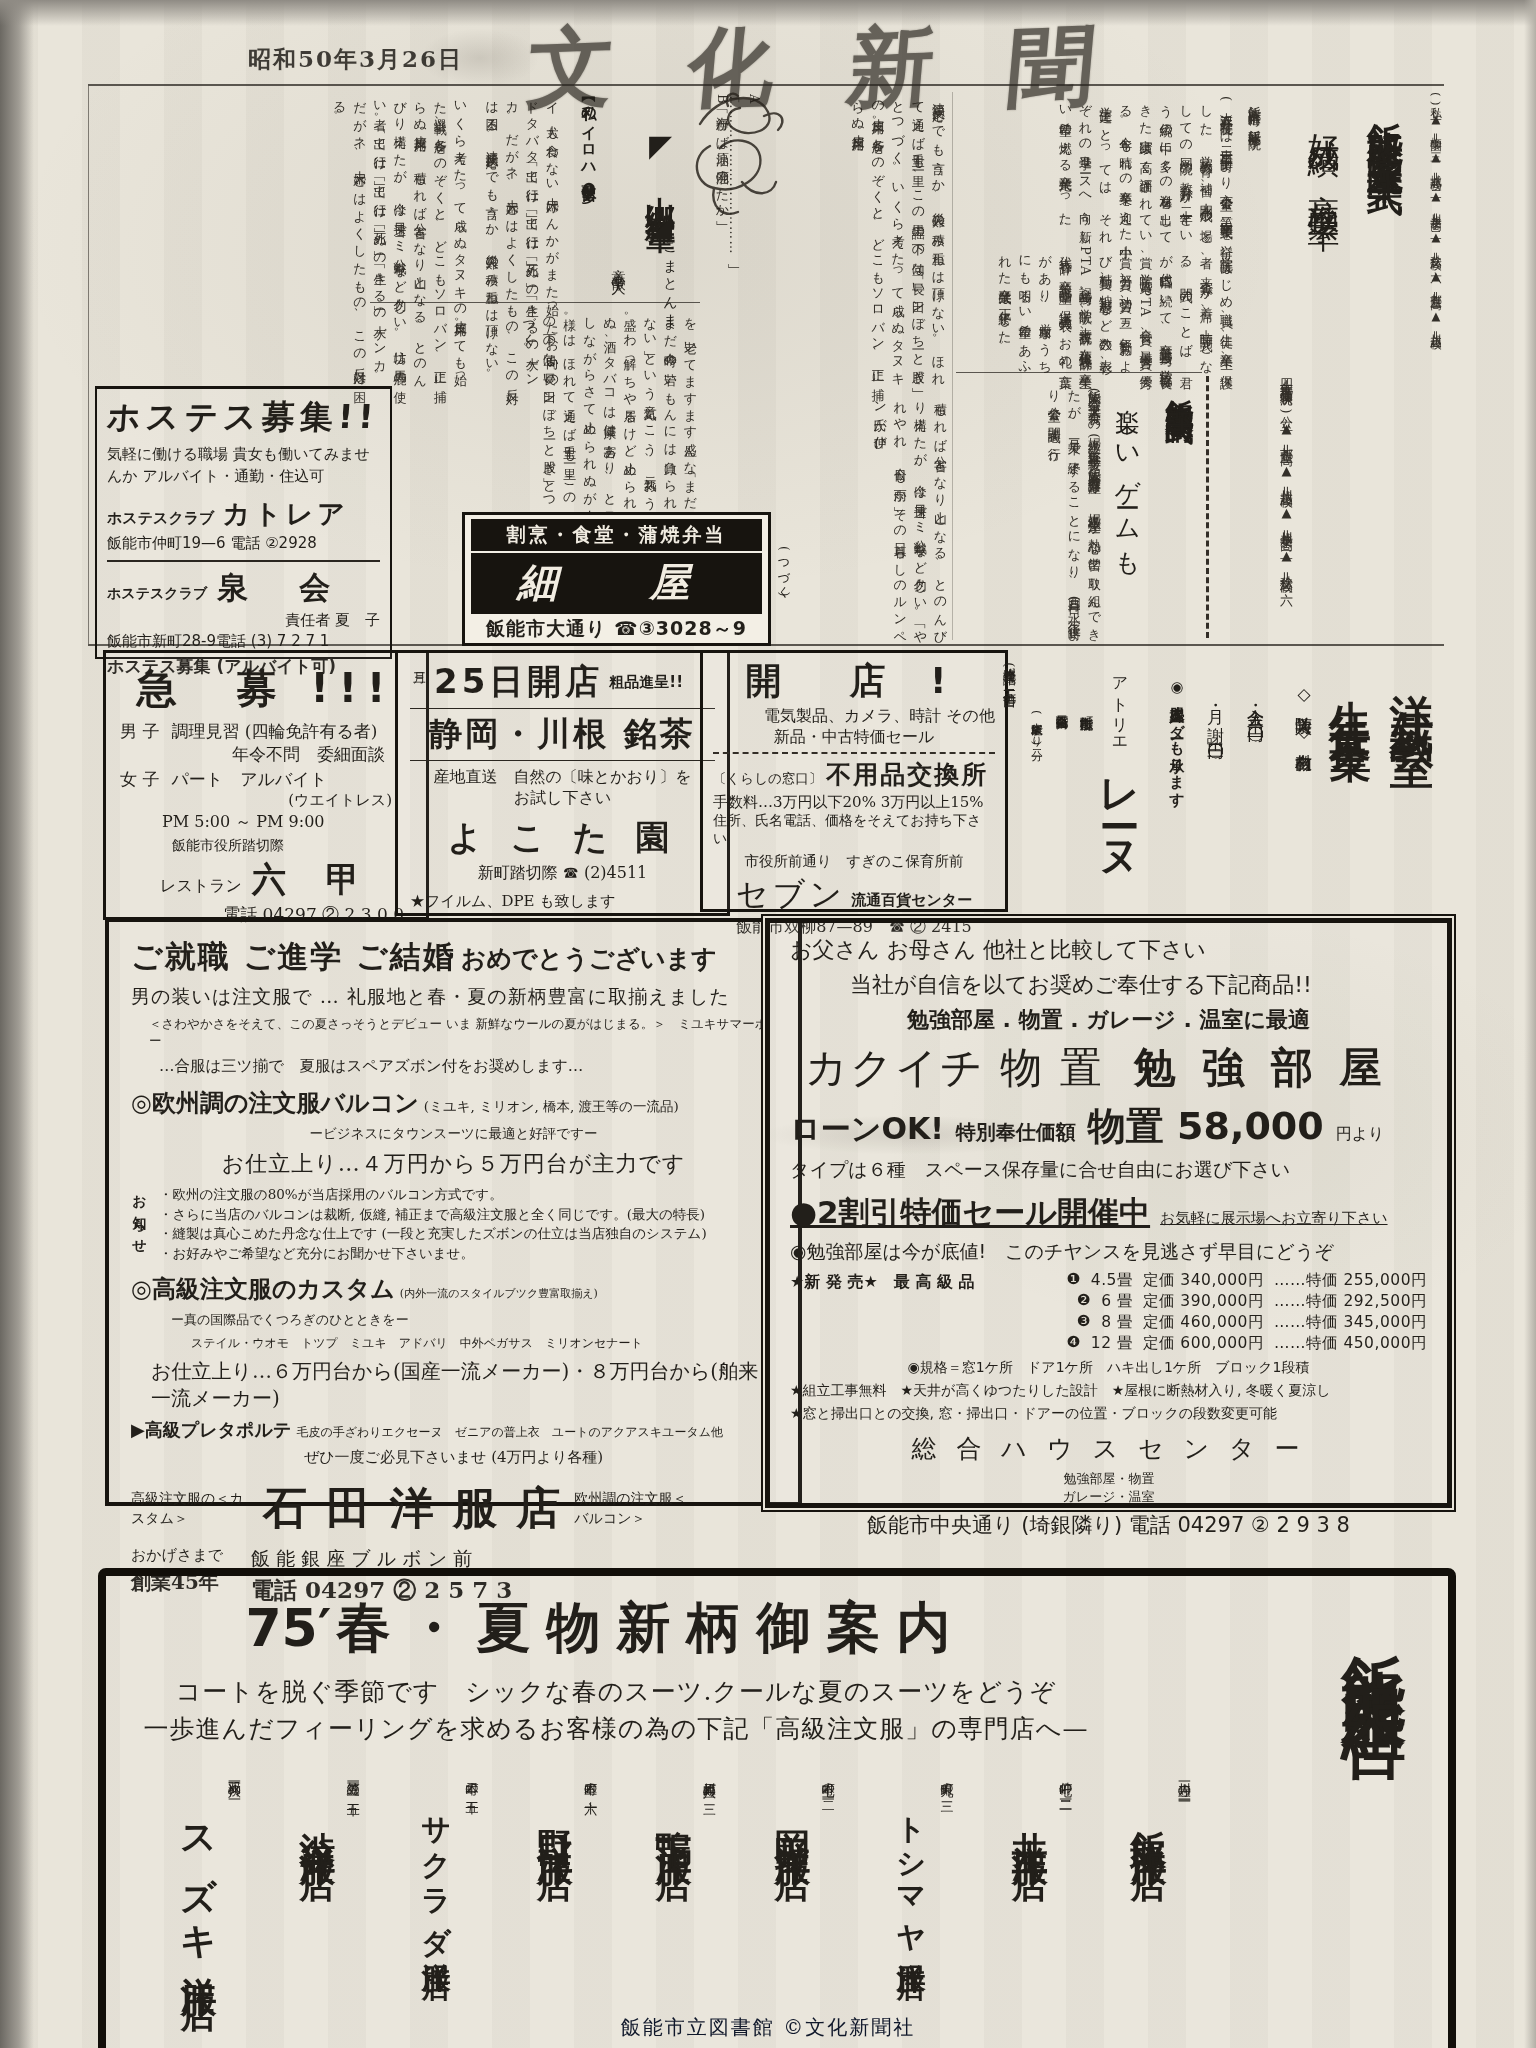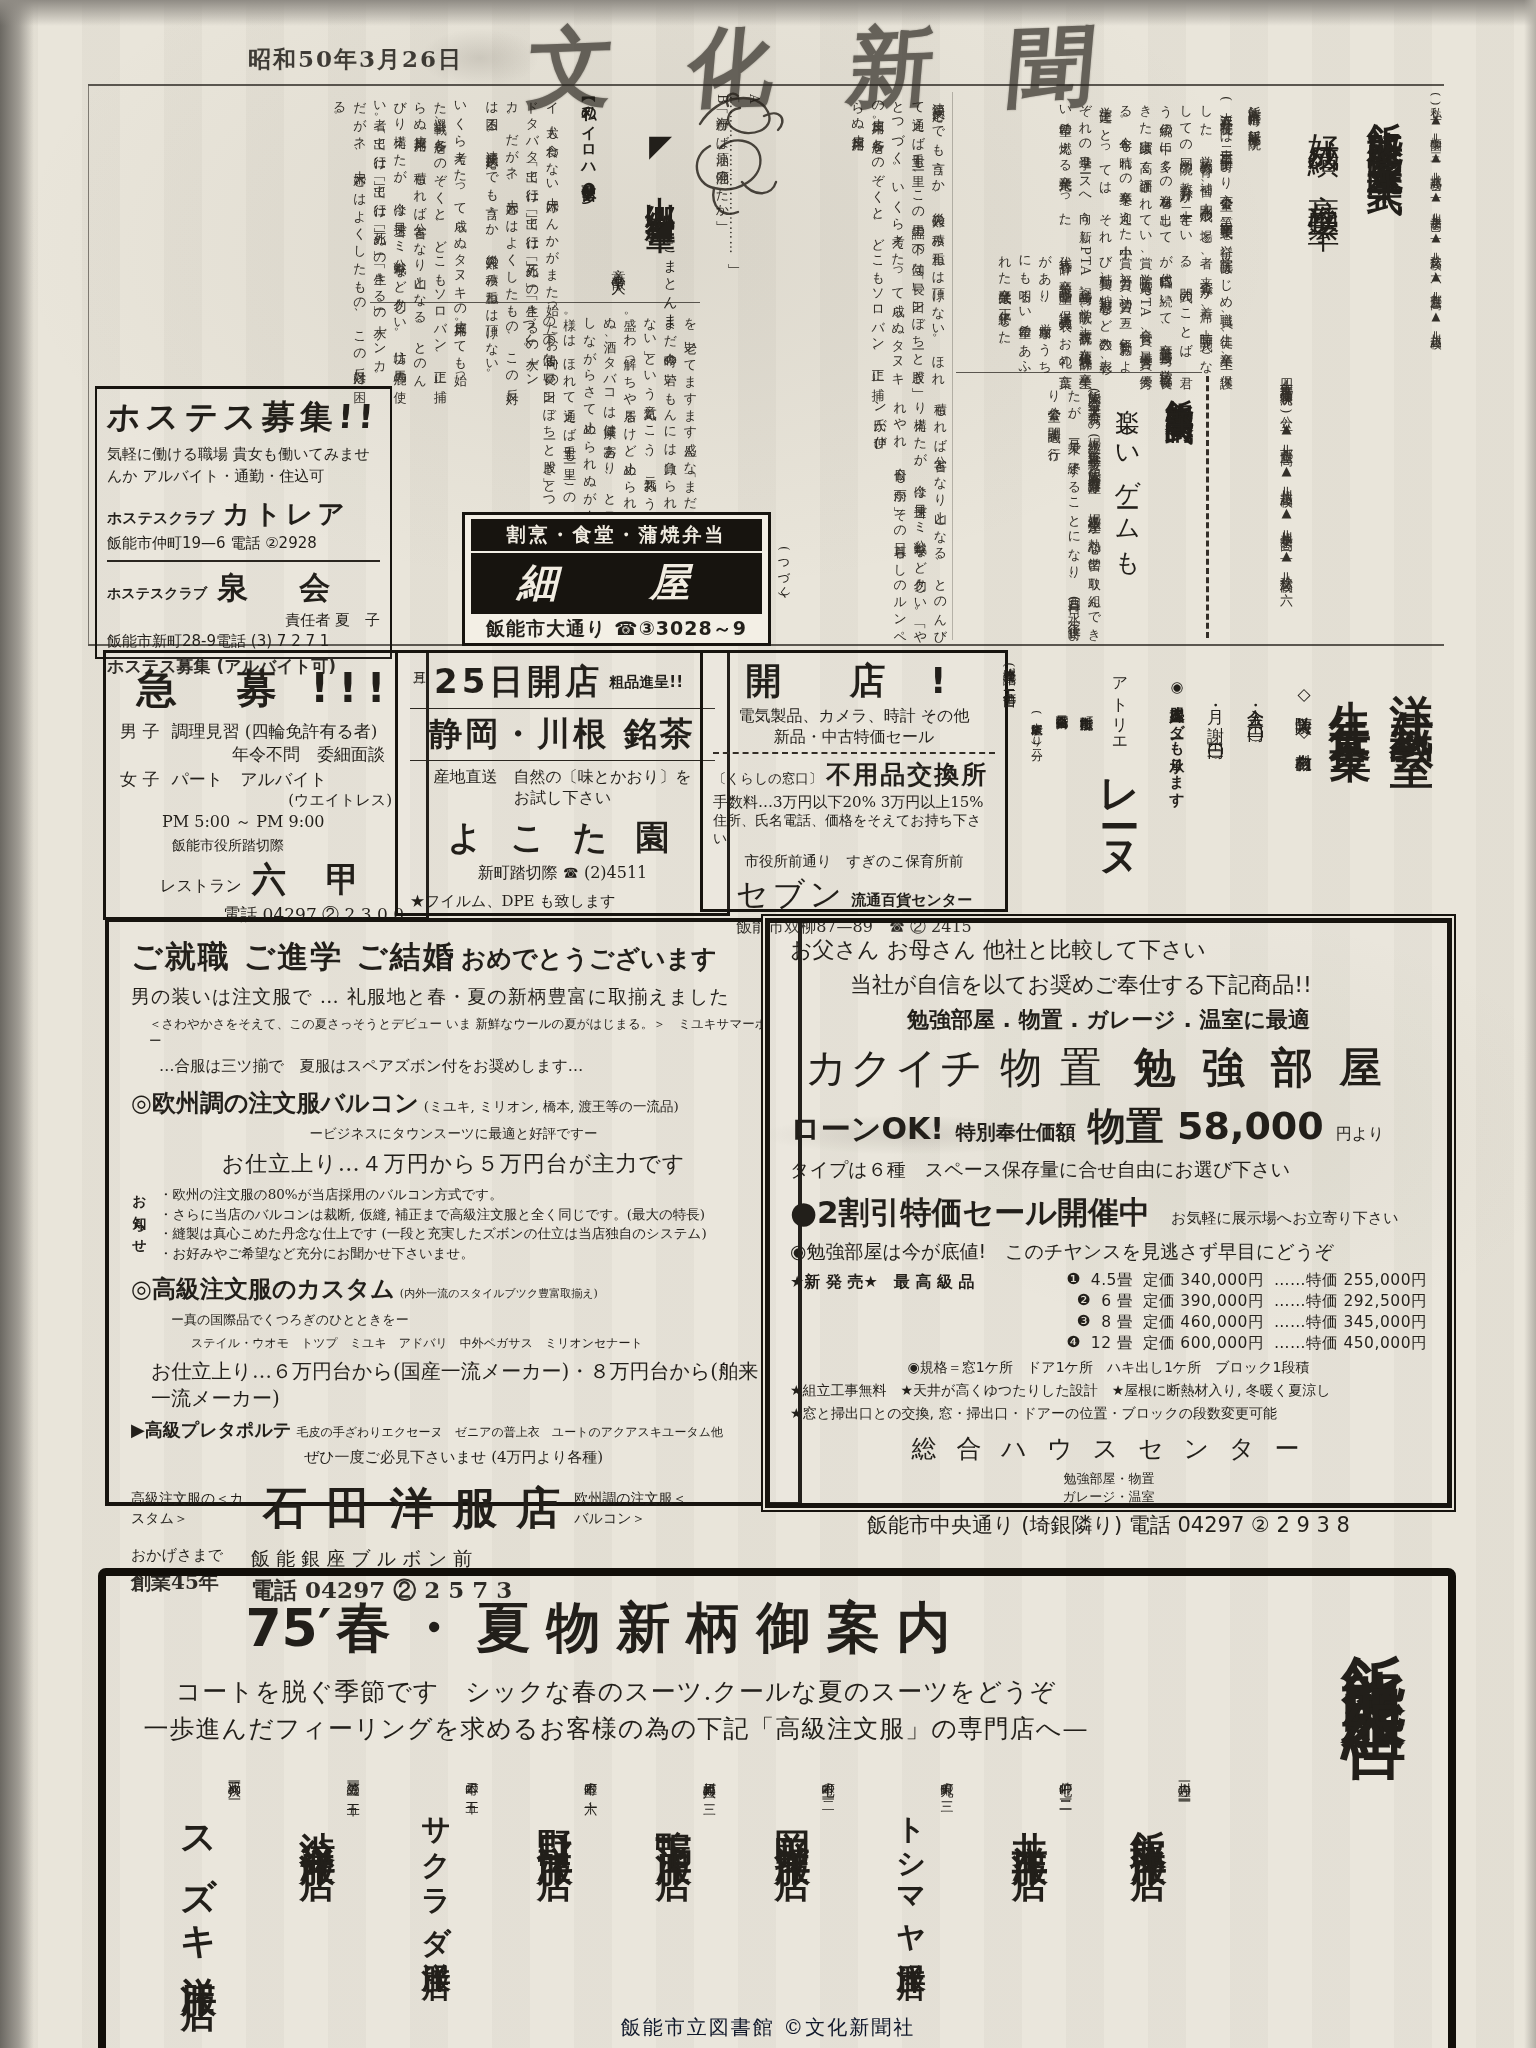--- a/index.html
+++ b/index.html
@@ -161,21 +161,21 @@
   <div style="border-top:1.5px solid #2a2620;margin:3px 0 6px;"></div>
   <div class="center" style="font-size:16px;">産地直送　自然の〔味とかおり〕を</div>
   <div class="center" style="font-size:16px;">お試し下さい</div>
   <div class="center" style="font-size:34px;font-weight:bold;letter-spacing:8px;margin-top:6px;">よ こ た 園</div>
   <div class="center" style="font-size:16px;margin-top:2px;">新町踏切際 ☎ (2)4511</div>
   <div style="font-size:15px;margin-top:8px;">★フイルム、DPE も致します</div>
 </div>
 
 <div class="box" style="left:700px;top:650px;width:282px;height:248px;padding:4px 10px;">
   <div class="center gothic" style="font-size:36px;font-weight:bold;letter-spacing:16px;">開　店 !</div>
-  <div class="center" style="font-size:16px;">電気製品、カメラ、時計 その他</div>
+  <div class="center" style="font-size:16px;text-align:right;">電気製品、カメラ、時計 その他</div>
   <div class="center" style="font-size:16px;">新品・中古特価セール</div>
   <div style="border-top:2px dashed #332e27;margin:4px 0;"></div>
   <div style="display:flex;align-items:baseline;gap:4px;">
     <span style="font-size:13.5px;">〔くらしの窓口〕</span>
     <span class="gothic" style="font-size:25px;font-weight:bold;letter-spacing:2px;">不用品交換所</span>
   </div>
   <div style="font-size:15px;margin-top:2px;">手数料…3万円以下20% 3万円以上15%</div>
   <div style="font-size:14px;">住所、氏名電話、価格をそえてお持ち下さい</div>
   <div class="center" style="font-size:14.5px;margin-top:4px;">市役所前通り　すぎのこ保育所前</div>
   <div class="center" style="margin-top:2px;">
@@ -262,21 +262,21 @@
     <span style="font-size:42px;font-weight:normal;letter-spacing:2px;margin-left:15px;">カクイチ 物 置</span>
     <span style="font-size:42px;font-weight:bold;letter-spacing:6px;">勉 強 部 屋</span>
   </div>
   <div style="display:flex;align-items:baseline;gap:12px;">
     <span style="font-size:30px;font-weight:bold;">ローンOK!</span>
     <span style="font-size:20px;font-weight:bold;">特別奉仕価額</span>
     <span style="font-size:38px;font-weight:bold;">物置 58,000</span>
     <span style="font-size:16px;">円より</span>
   </div>
   <div style="font-size:19px;">タイプは６種　スペース保存量に合せ自由にお選び下さい</div>
-  <div style="display:flex;align-items:baseline;gap:21px;margin-top:4px;">
+  <div style="display:flex;align-items:baseline;gap:10px;margin-top:4px;text-decoration:underline;">
     <span style="font-size:31px;font-weight:bold;">●2割引特価セール開催中</span>
     <span style="font-size:15px;">お気軽に展示場へお立寄り下さい</span>
   </div>
   <div style="font-size:19px;">◉勉強部屋は今が底値!　このチヤンスを見逃さず早目にどうぞ</div>
   <div style="display:flex;gap:20px;align-items:flex-start;">
     <span style="font-size:16px;font-weight:bold;margin-top:2px;white-space:nowrap;">★新 発 売★　最 高 級 品</span>
     <span style="flex:1;">
       <span class="price-row">
           <span>❶</span>
           <span>4.5畳</span>

